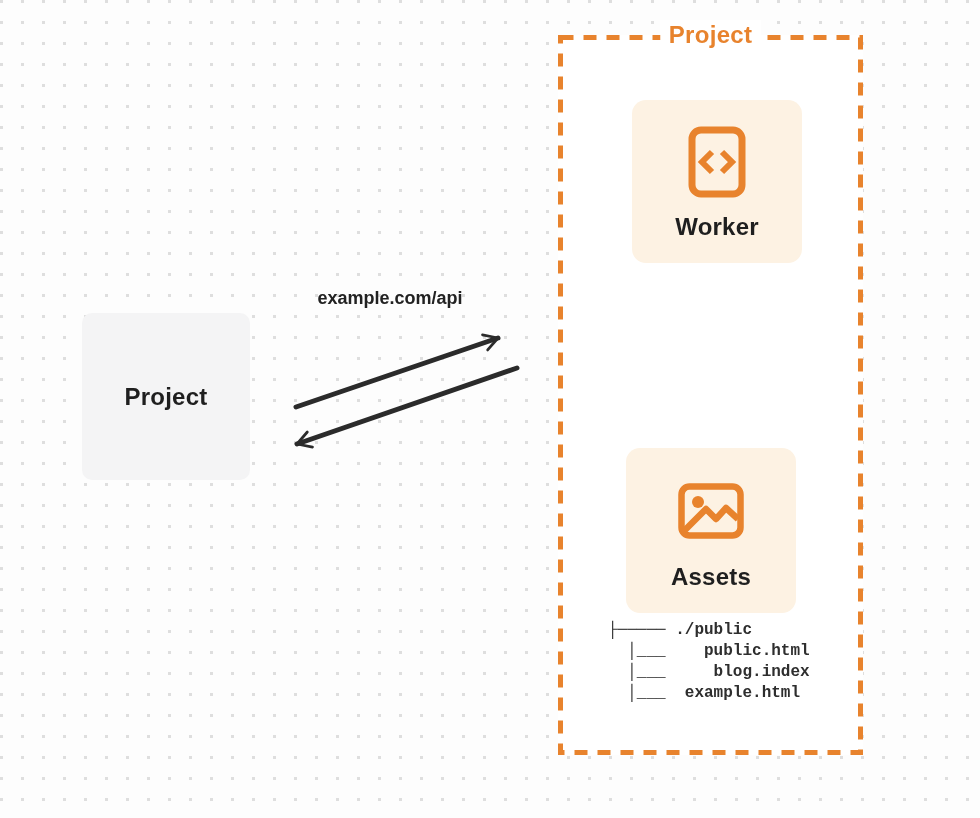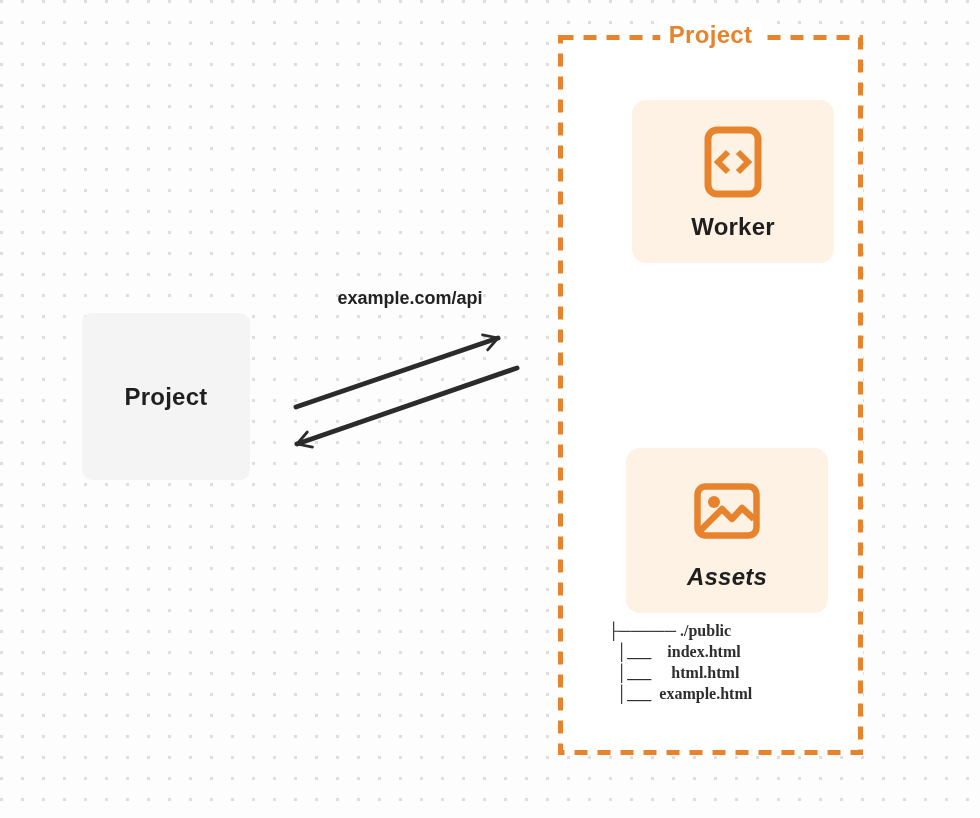--- a/index.html
+++ b/index.html
@@ -15,46 +15,46 @@
   }
   .arrows{position:absolute;left:0;top:0;width:980px;height:818px;pointer-events:none;}
   .client{
     position:absolute;left:82px;top:313px;width:168px;height:167px;
     background:#F4F4F5;border-radius:10px;
     display:flex;align-items:center;justify-content:center;
   }
   .node-label{font-size:24px;font-weight:700;color:#1F1F1F;letter-spacing:.2px;}
   .url{
     position:absolute;left:390px;top:288px;transform:translateX(-50%);
-    font-size:18px;font-weight:700;color:#222;white-space:nowrap;margin-left:20px;
+    font-size:18px;font-weight:700;color:#222;white-space:nowrap;
   }
   .project{
     position:absolute;left:558px;top:35px;width:305px;height:720px;
     background:#FFFFFF;
   }
   .project-border{position:absolute;left:0;top:0;width:100%;height:100%;}
   .project-label{
     position:absolute;top:-15px;left:50%;transform:translateX(-50%);
     background:#FFFFFF;padding:0 9px;
     font-size:24px;font-weight:700;color:#E8832D;letter-spacing:.3px;
     line-height:30px;white-space:nowrap;
   }
   .card{
-    position:absolute;width:202px;border-radius:14px;background:#FDF2E3;
+    position:absolute;width:170px;border-radius:14px;background:#FDF2E3;
     display:flex;flex-direction:column;align-items:center;
   }
   .card.worker{left:74px;top:65px;height:163px;}
-  .card.assets{left:68px;top:413px;height:165px;font-style:italic;}
+  .card.assets{left:68px;top:413px;height:165px;}
   .card .icon-wrap{flex:1;display:flex;align-items:center;justify-content:center;padding-top:10px;}
   .card .node-label{margin-bottom:22px;}
   .icon-stroke{stroke:#E8832D;fill:none;}
   .icon-fill{fill:#E8832D;}
   .tree{
     position:absolute;left:50px;top:585px;
-    font-family:Liberation Serif, serif;
+    font-family:Liberation Mono, monospace;
     font-size:16px;font-weight:600;line-height:21px;color:#2E2E2E;
   }
   .tree-line{white-space:pre;}
 </style>
 </head>
 <body>
 
 <div class="canvas">
 
   <svg class="arrows" viewBox="0 0 980 818">
@@ -97,19 +97,19 @@
           <rect class="icon-stroke" x="3.5" y="3.5" width="59" height="49" rx="8" stroke-width="6.5"></rect>
           <circle class="icon-fill" cx="20" cy="19" r="6"></circle>
           <path class="icon-stroke" d="M6,48 L28,26 L38,36 L48,25 L60,36" stroke-width="6.5" stroke-linejoin="round"></path>
         </svg>
       </span>
       <span class="node-label">Assets</span>
     </div>
 
     <div class="tree">
       <div class="tree-line">├───── ./public</div>
-      <div class="tree-line">  │___    index.html</div>
-      <div class="tree-line">  │___     html.html</div>
+      <div class="tree-line">  │___    public.html</div>
+      <div class="tree-line">  │___     blog.index</div>
       <div class="tree-line">  │___  example.html</div>
     </div>
   </div>
 
 </div>
 
 </body></html>

